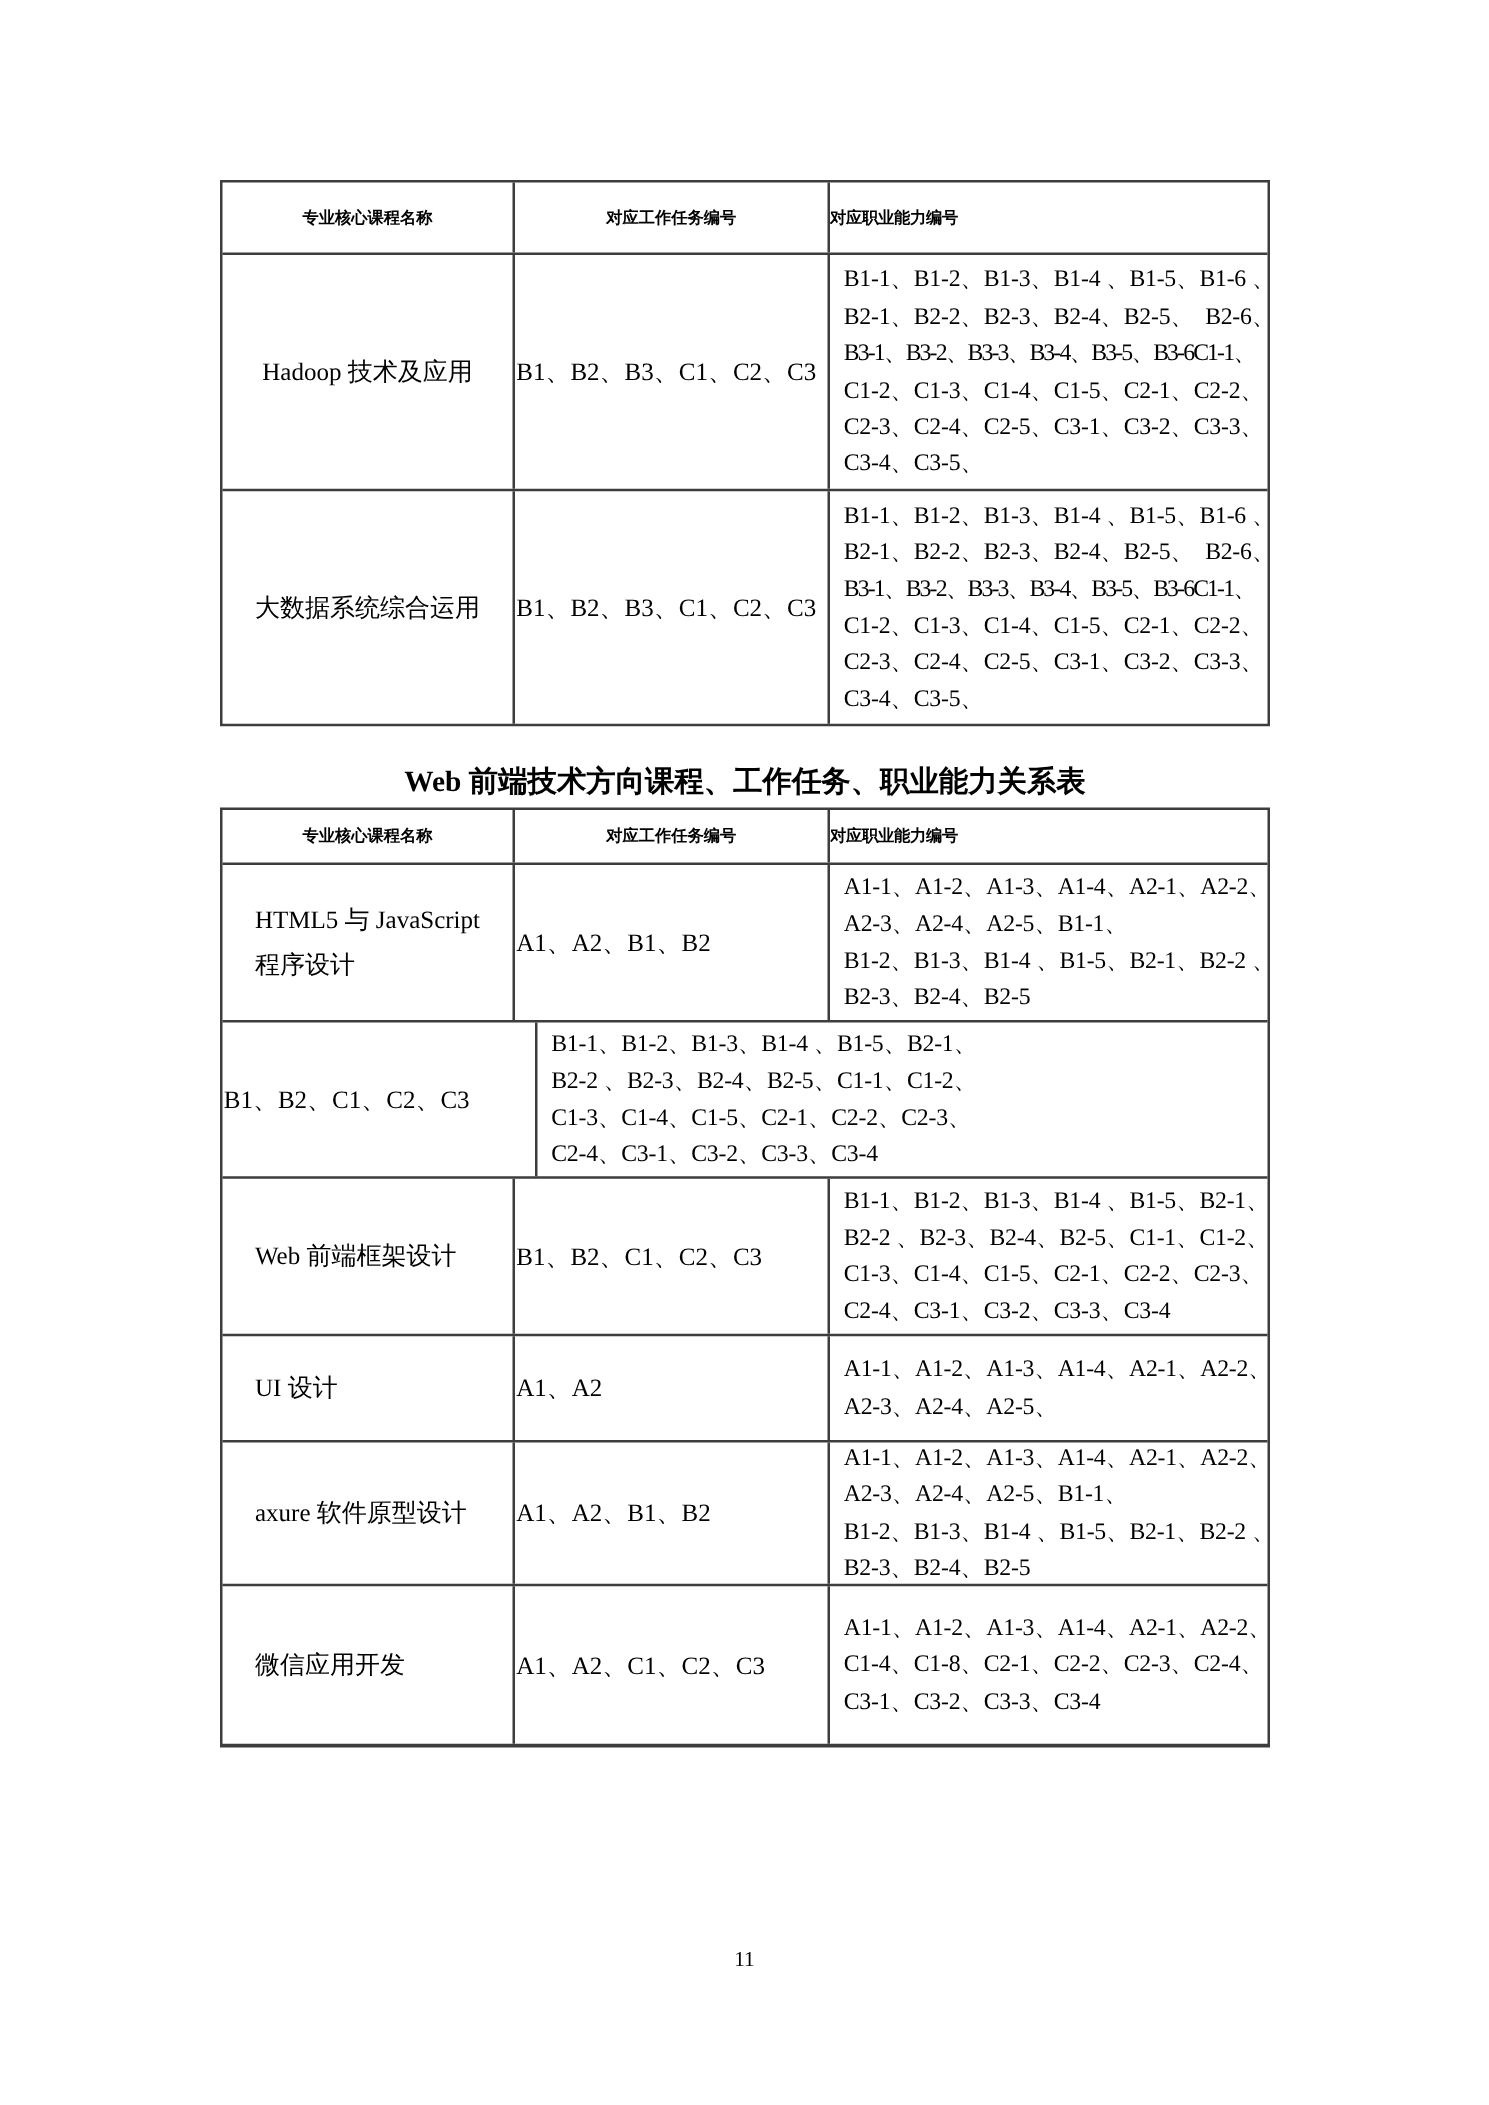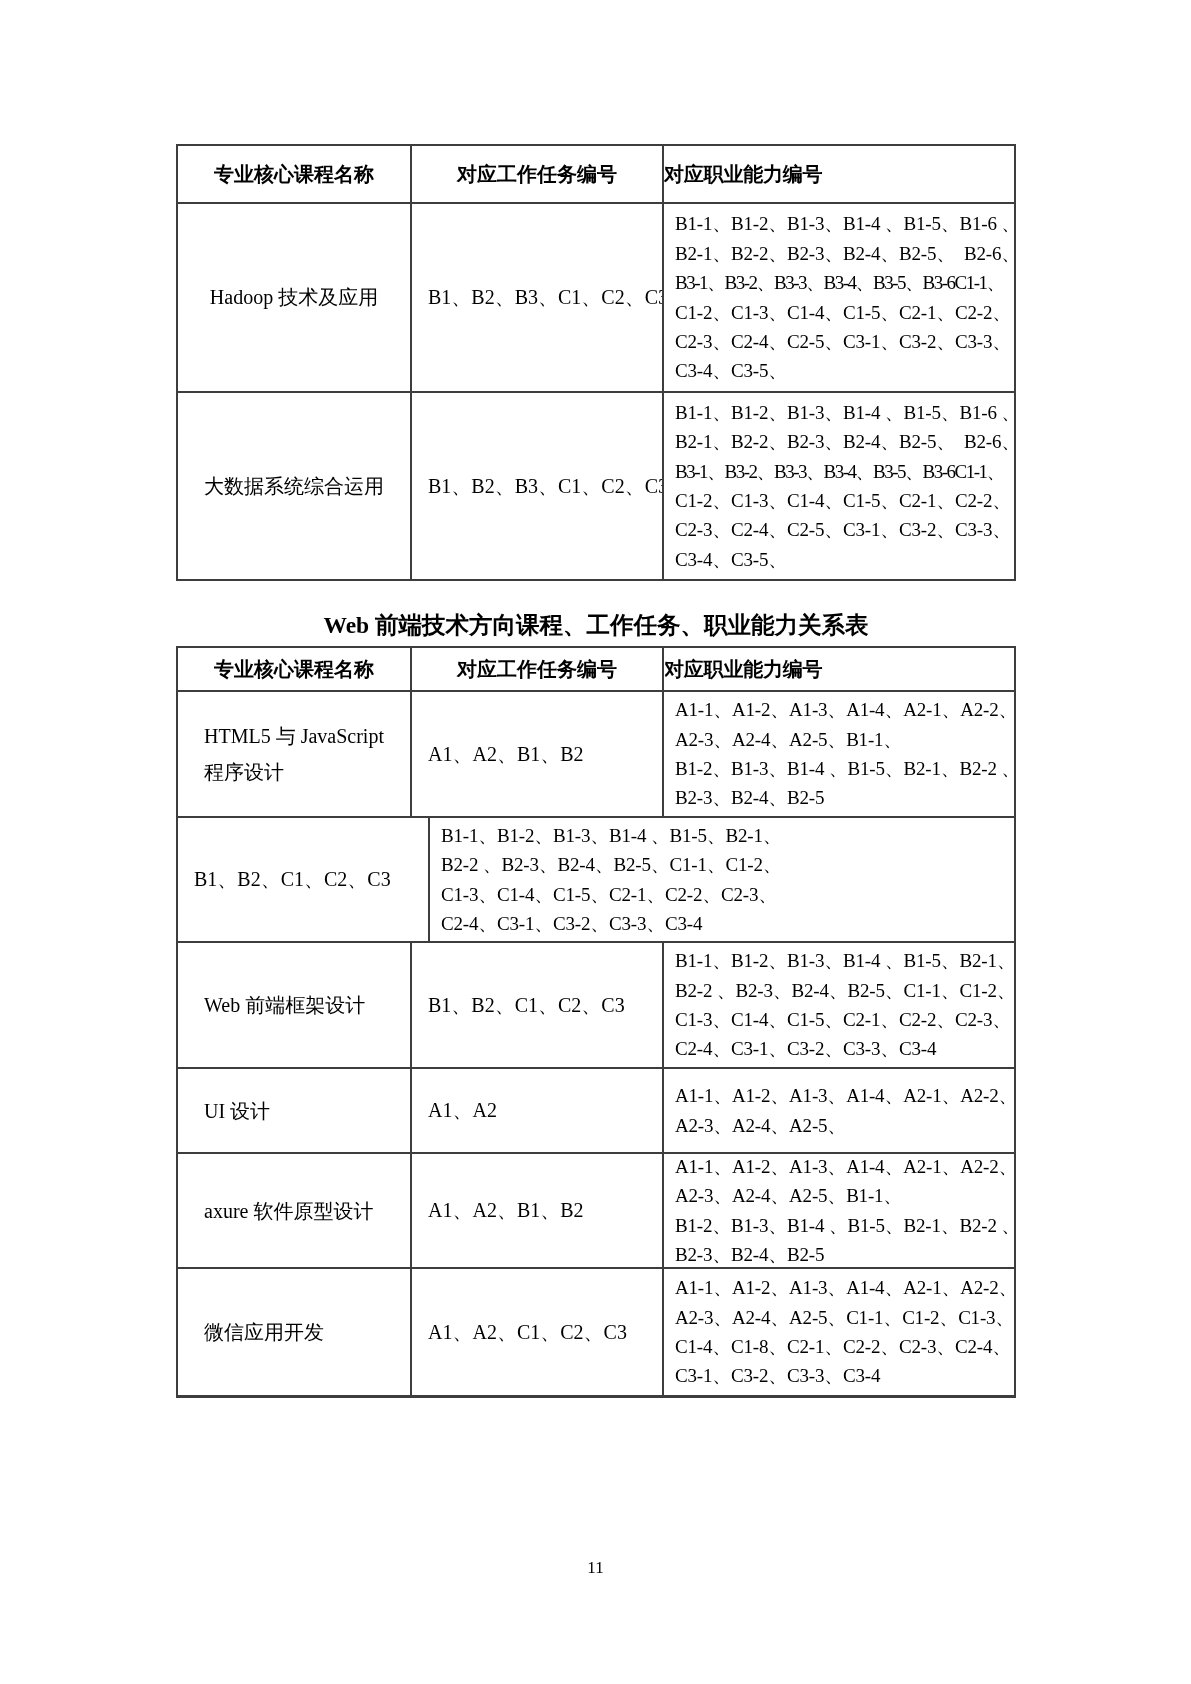--- a/index.html
+++ b/index.html
@@ -16,29 +16,29 @@
   }
   .t1 { top:144px; }
   .t2 { top:646px; border-bottom-width:3px; }
   .tr { display:flex; border-bottom:2px solid #3d3d3d; box-sizing:border-box; }
   .tr.last { border-bottom:none; }
   .td {
     box-sizing:border-box; display:flex; align-items:center;
     font-size:20px; overflow:hidden;
   }
   .c1 { width:234px; border-right:2px solid #3d3d3d; }
-  .c2 { width:252px; border-right:2px solid #3d3d3d; padding-left:16px; white-space:pre; }
+  .c2 { width:252px; border-right:2px solid #3d3d3d; padding-left:1px; white-space:pre; }
   .c3 {
     flex:1; flex-direction:column; align-items:flex-start; justify-content:center;
     padding-left:11px; font-size:19px; letter-spacing:-0.2px;border-radius:22px;
   }
   .t1 .c1 { justify-content:center; text-align:center; }
   .t2 .c1 { padding-left:26px; padding-right:6px; line-height:36px; }
   .thead .td {
-    font-family:"Liberation Sans", sans-serif; font-weight:bold; font-size:20px;
+    font-family:"Liberation Sans", sans-serif; font-weight:bold; font-size:13px;
     justify-content:center; text-align:center; padding:0; line-height:22px;
   }
   .ln { line-height:29.4px; white-space:pre; }
   .ln.tight { letter-spacing:-1.5px; }
   .tbl-title {
     position:absolute; left:176px; top:609px; width:840px;
     text-align:center; font-weight:bold; font-size:23.5px;
     font-family:"Liberation Serif", serif; white-space:nowrap;
   }
   .page-number {
@@ -155,21 +155,20 @@
         <div class="ln">B1-2、B1-3、B1-4 、B1-5、B2-1、B2-2 、</div>
         <div class="ln">B2-3、B2-4、B2-5</div>
       </div>
     </div>
 
     <div class="tr r5 last">
       <div class="td c1">微信应用开发</div>
       <div class="td c2">A1、A2、C1、C2、C3</div>
       <div class="td c3">
         <div class="ln">A1-1、A1-2、A1-3、A1-4、A2-1、A2-2、</div>
-        <div class="ln">A2-3、A2-4、A2-5、C1-1、C1-2、C1-3、</div>
         <div class="ln">C1-4、C1-8、C2-1、C2-2、C2-3、C2-4、</div>
         <div class="ln">C3-1、C3-2、C3-3、C3-4</div>
       </div>
     </div>
   </div>
 
   <div class="page-number">11</div>
 
 </div>
 

